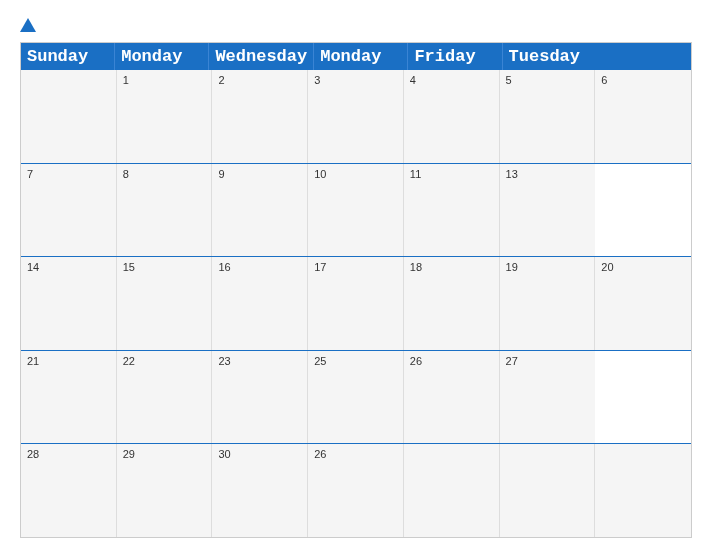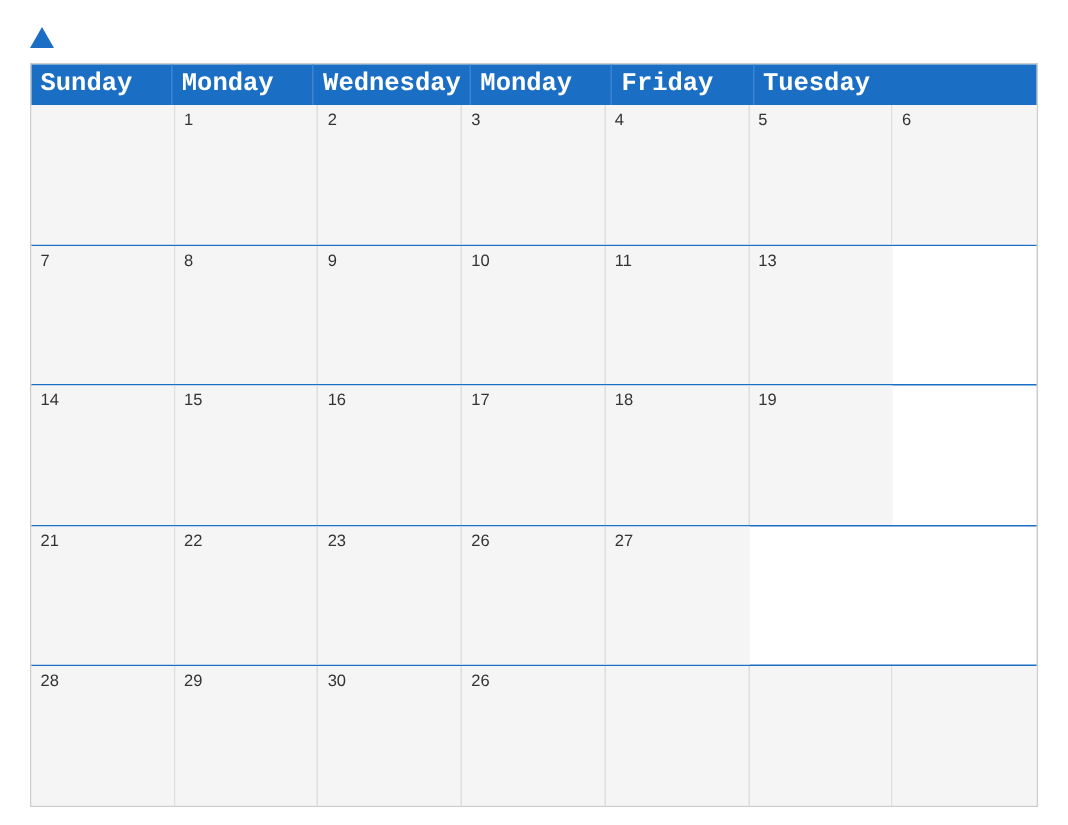--- a/index.html
+++ b/index.html
@@ -153,25 +153,27 @@
           <div class="day-cell"><span class="day-num">11</span></div>
           <div class="day-cell"><span class="day-num">13</span></div>
         </div>
         <div class="week-row">
           <div class="day-cell"><span class="day-num">14</span></div>
           <div class="day-cell"><span class="day-num">15</span></div>
           <div class="day-cell"><span class="day-num">16</span></div>
           <div class="day-cell"><span class="day-num">17</span></div>
           <div class="day-cell"><span class="day-num">18</span></div>
           <div class="day-cell"><span class="day-num">19</span></div>
+          <div class="day-cell"><span class="day-num">20</span></div>
         </div>
         <div class="week-row">
           <div class="day-cell"><span class="day-num">21</span></div>
           <div class="day-cell"><span class="day-num">22</span></div>
           <div class="day-cell"><span class="day-num">23</span></div>
+          <div class="day-cell"><span class="day-num">25</span></div>
           <div class="day-cell"><span class="day-num">26</span></div>
           <div class="day-cell"><span class="day-num">27</span></div>
         </div>
         <div class="week-row">
           <div class="day-cell"><span class="day-num">28</span></div>
           <div class="day-cell"><span class="day-num">29</span></div>
           <div class="day-cell"><span class="day-num">30</span></div>
           <div class="day-cell"><span class="day-num">26</span></div>
           <div class="day-cell empty"></div>
           <div class="day-cell empty"></div>

